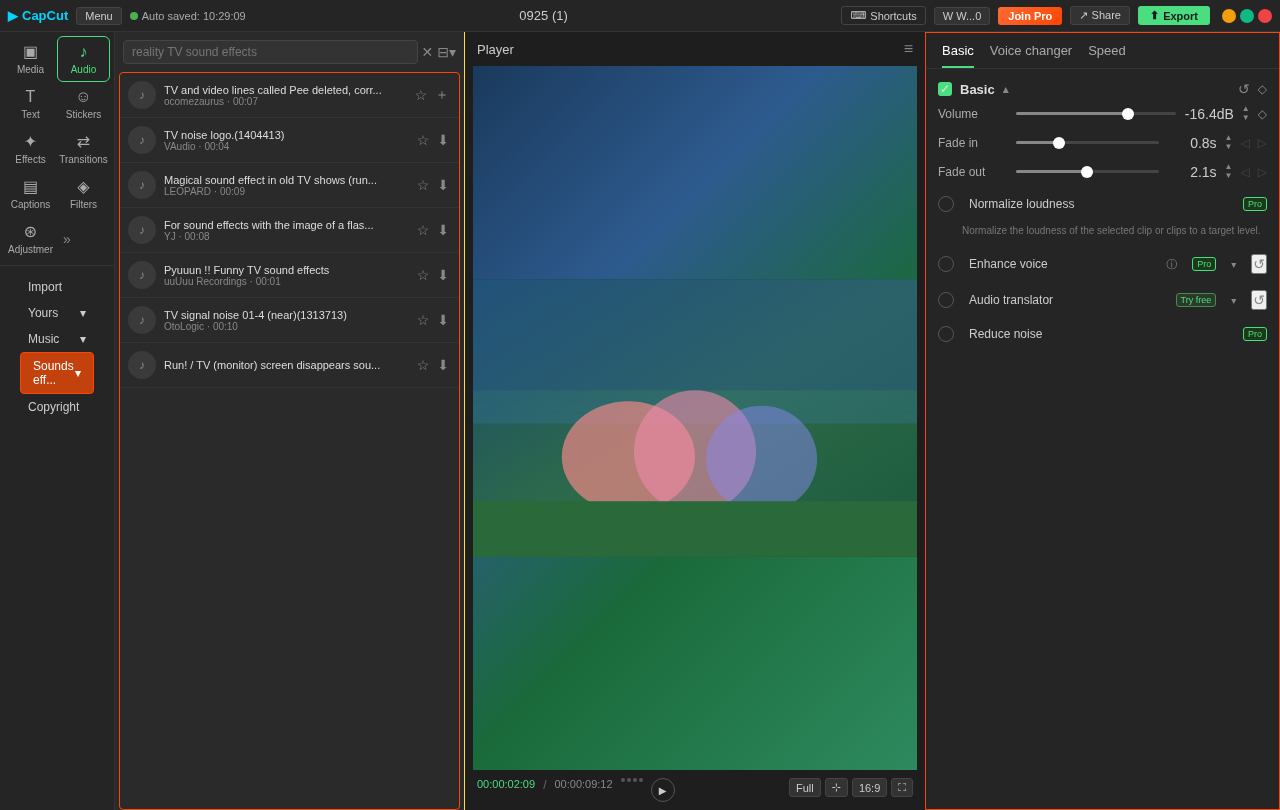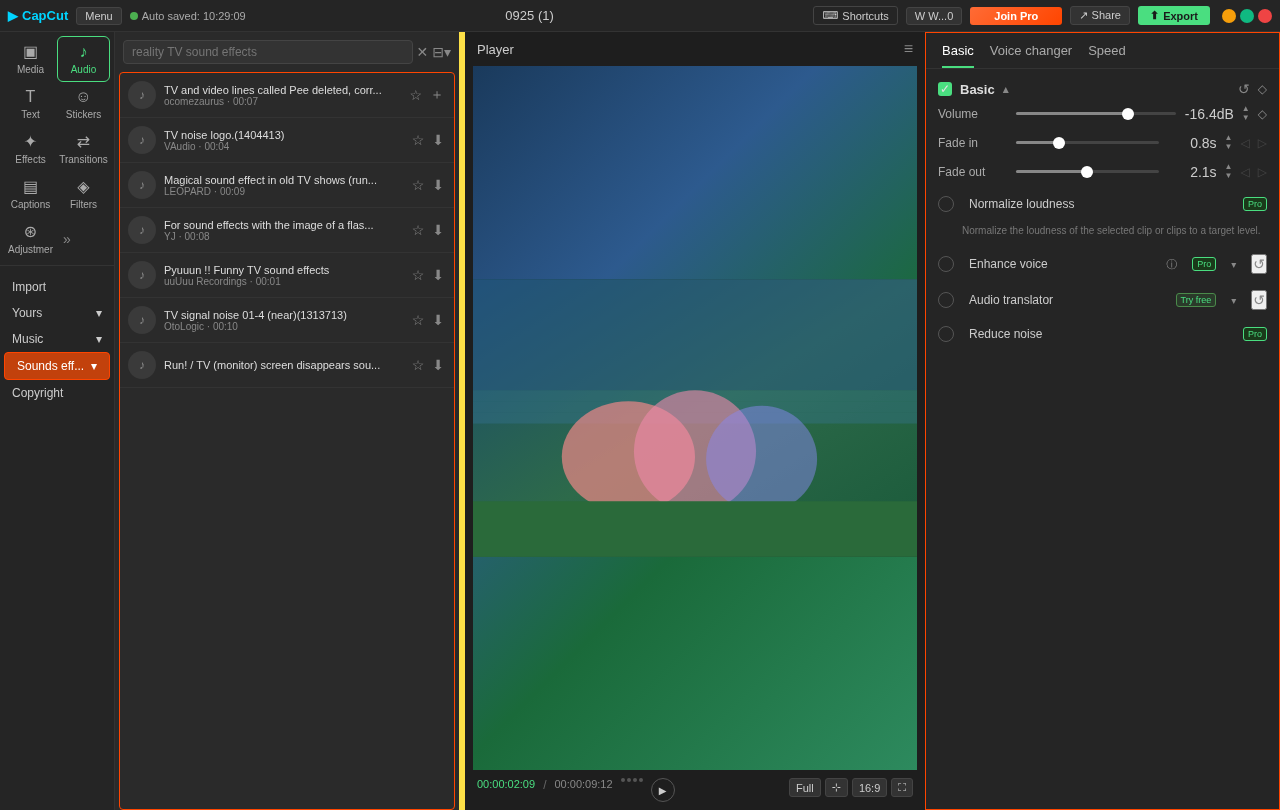--- a/index.html
+++ b/index.html
@@ -9,46 +9,46 @@
     .topbar { display: flex; align-items: center; height: 32px; background: #252525; border-bottom: 1px solid #333; padding: 0 8px; gap: 8px; }
     .topbar-logo { color: #fff; font-weight: bold; font-size: 13px; display: flex; align-items: center; gap: 4px; }
     .topbar-logo span { color: #00d4ff; }
     .menu-btn { background: #333; border: 1px solid #444; color: #ccc; padding: 2px 8px; border-radius: 3px; cursor: pointer; font-size: 11px; }
     .autosave { color: #aaa; font-size: 11px; display: flex; align-items: center; gap: 4px; }
     .autosave-dot { width: 8px; height: 8px; background: #4caf50; border-radius: 50%; }
     .topbar-center { flex: 1; text-align: center; font-size: 13px; color: #ccc; }
     .topbar-right { display: flex; align-items: center; gap: 8px; }
     .shortcuts-btn { background: transparent; border: 1px solid #444; color: #ccc; padding: 2px 8px; border-radius: 3px; cursor: pointer; font-size: 11px; display: flex; align-items: center; gap: 4px; }
     .workspace-btn { background: #333; border: 1px solid #444; color: #ccc; padding: 2px 8px; border-radius: 3px; cursor: pointer; font-size: 11px; }
-    .join-pro-btn { background: linear-gradient(135deg, #ff6b35, #ff4500); border: none; color: #fff; padding: 3px 24px; border-radius: 3px; cursor: pointer; font-size: 11px; font-weight: bold; }
+    .join-pro-btn { background: linear-gradient(135deg, #ff6b35, #ff4500); border: none; color: #fff; padding: 3px 10px; border-radius: 3px; cursor: pointer; font-size: 11px; font-weight: bold; }
     .share-btn { background: #333; border: 1px solid #444; color: #ccc; padding: 2px 8px; border-radius: 3px; cursor: pointer; font-size: 11px; }
     .export-btn { background: #4ade80; border: none; color: #1a1a1a; padding: 3px 12px; border-radius: 3px; cursor: pointer; font-size: 11px; font-weight: bold; display: flex; align-items: center; gap: 4px; }
     .win-controls { display: flex; gap: 4px; margin-left: 4px; }
     .win-btn { width: 14px; height: 14px; border-radius: 50%; border: none; cursor: pointer; }
     .win-min { background: #f59e0b; }
     .win-max { background: #10b981; }
     .win-close { background: #ef4444; }
 
     
     .main-layout { display: flex; height: calc(810px - 32px); }
 
     
     .left-panel { width: 115px; background: #252525; border-right: 1px solid #333; display: flex; flex-direction: column; }
     .toolbar-icons { display: flex; flex-wrap: wrap; padding: 4px; gap: 0; border-bottom: 1px solid #333; }
     .tool-item { width: 50%; display: flex; flex-direction: column; align-items: center; padding: 6px 2px; cursor: pointer; border-radius: 4px; color: #aaa; font-size: 10px; gap: 3px; }
     .tool-item .icon { font-size: 16px; }
     .tool-item.audio-active { color: #4ade80; border: 1.5px solid #4ade80; border-radius: 6px; }
     .more-tools { width: 20px; display: flex; align-items: center; justify-content: center; cursor: pointer; color: #888; font-size: 14px; align-self: center; }
 
-    .left-nav { padding: 8px 0; }
+    .left-nav { padding: 8px 16px; }
     .nav-item { padding: 6px 12px; cursor: pointer; color: #ccc; display: flex; align-items: center; justify-content: space-between; }
     .nav-item.active-nav { background: #c2410c; border: 1px solid #ff4500; border-radius: 4px; margin: 0 4px; color: #fff; }
 
     
-    .sounds-panel { width: 350px; background: #2a2a2a; border-right: 6px solid #fde047; display: flex; flex-direction: column; }
+    .sounds-panel { width: 350px; background: #2a2a2a; border-right: 1px solid #fde047; display: flex; flex-direction: column; }
     .search-bar { display: flex; align-items: center; padding: 8px; gap: 4px; }
     .search-input { flex: 1; background: #333; border: 1px solid #444; color: #ccc; padding: 4px 8px; border-radius: 4px; font-size: 12px; outline: none; }
     .search-clear { background: none; border: none; color: #888; cursor: pointer; font-size: 14px; }
     .filter-btn { background: none; border: none; color: #888; cursor: pointer; font-size: 14px; }
 
     .sound-list { flex: 1; overflow-y: auto; border: 1.5px solid #ff4500; margin: 0 4px; border-radius: 4px; }
     .sound-item { display: flex; align-items: center; padding: 8px; gap: 8px; border-bottom: 1px solid #333; cursor: pointer; }
     .sound-icon { width: 28px; height: 28px; background: #3a3a3a; border-radius: 50%; display: flex; align-items: center; justify-content: center; color: #888; font-size: 12px; flex-shrink: 0; }
     .sound-info { flex: 1; min-width: 0; }
     .sound-title { color: #ddd; font-size: 11px; white-space: nowrap; overflow: hidden; text-overflow: ellipsis; }

